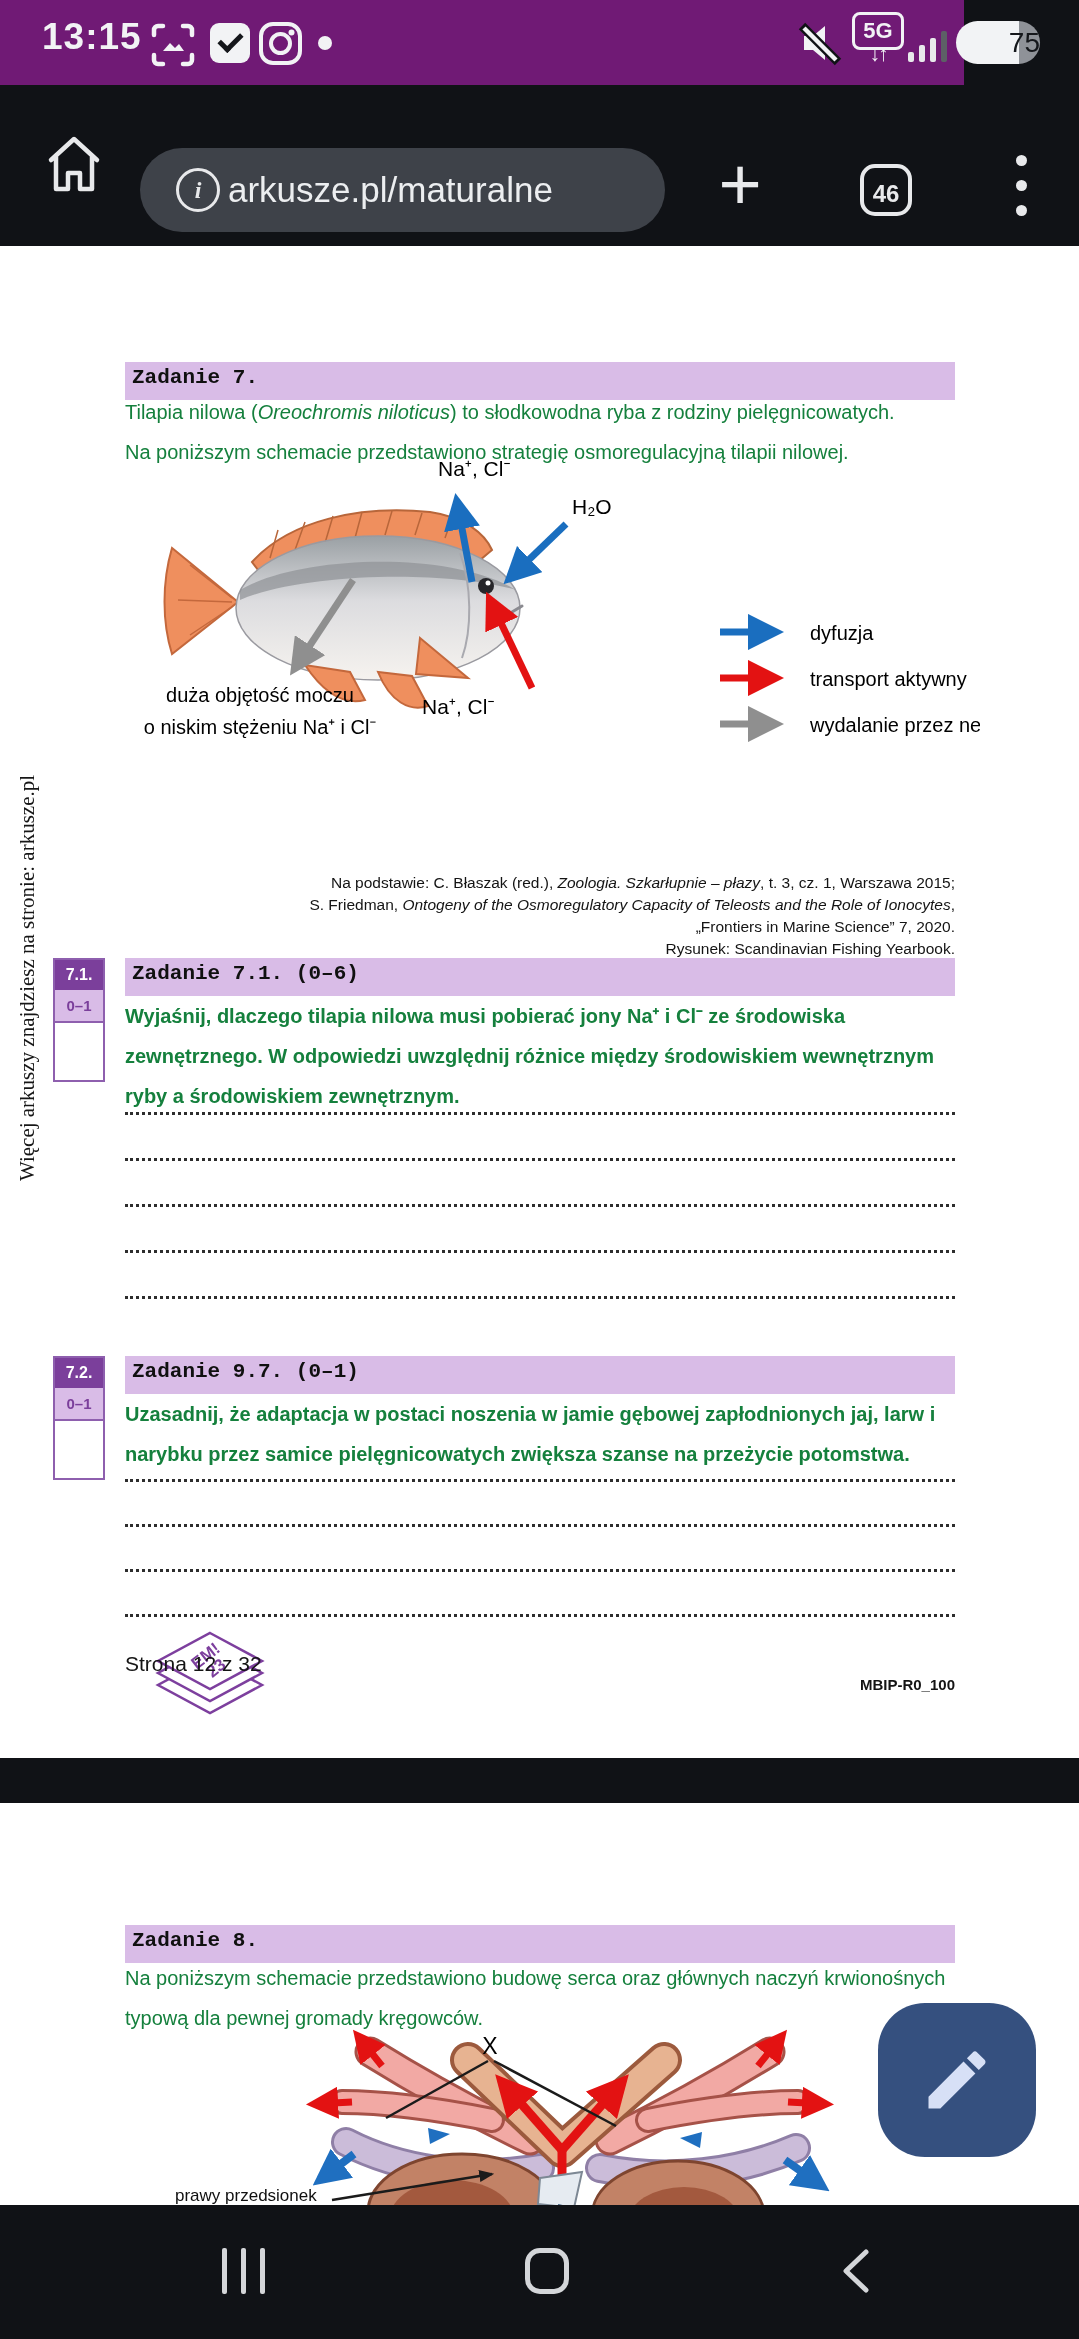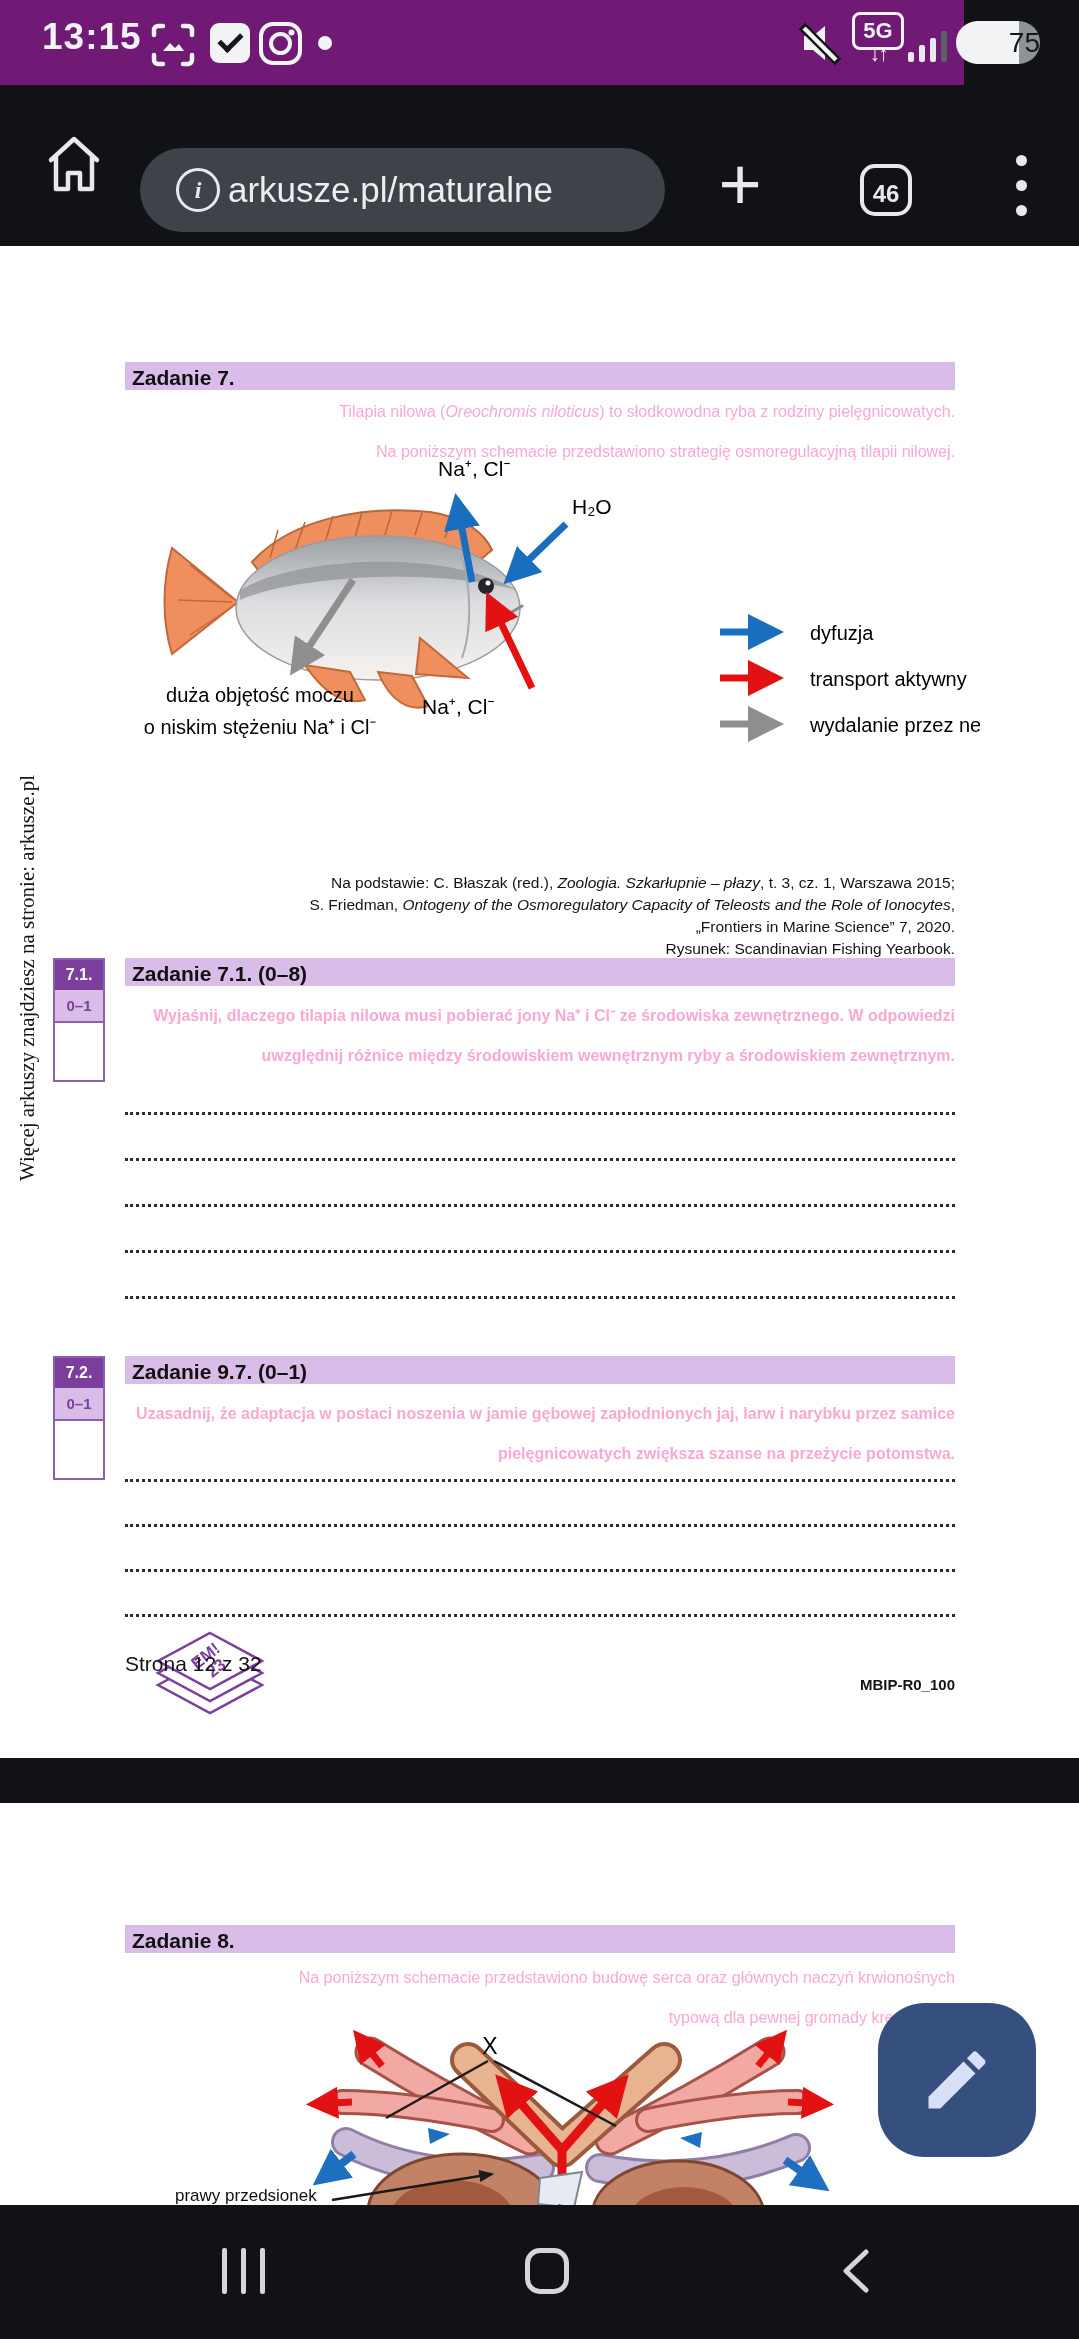--- a/index.html
+++ b/index.html
@@ -29,23 +29,23 @@
   .tabbox{position:absolute;left:860px;top:79px;width:52px;height:52px;border:4px solid #e8e9eb;border-radius:15px;
           color:#e8e9eb;font-size:24px;font-weight:bold;text-align:center;line-height:52px;box-sizing:border-box;}
   .kebab{position:absolute;left:1016px;top:70px;width:12px;height:70px;}
   .kebab i{position:absolute;left:0;width:11px;height:11px;border-radius:50%;background:#e8e9eb;}
   .toolbar-divider{position:absolute;left:0;top:240px;width:1079px;height:6px;background:#3a3f46;}
   
   .page1{position:absolute;left:0;top:246px;width:1079px;height:1512px;background:#ffffff;}
   .page2{position:absolute;left:0;top:1803px;width:1079px;height:402px;background:#ffffff;}
   .side-note{position:absolute;left:27px;top:978px;transform:translate(-50%,-50%) rotate(-90deg);white-space:nowrap;
              font-family:"Liberation Serif","DejaVu Serif",serif;font-size:21px;color:#161616;}
-  .sec-header{position:absolute;left:125px;width:830px;height:28px;background:#d9bce7;
-              font-size:21px;font-weight:bold;line-height:31px;padding-left:7px;box-sizing:border-box;color:#101010;}
-  .doc-text{position:absolute;left:125px;width:830px;font-size:16px;line-height:40px;color:#f9a8d4;text-align:right;}
+  .sec-header{position:absolute;left:125px;width:830px;height:38px;background:#d9bce7;
+              font-size:21px;font-weight:bold;line-height:31px;padding-left:7px;box-sizing:border-box;color:#101010;font-family:Liberation Mono, monospace;}
+  .doc-text{position:absolute;left:125px;width:830px;font-size:20px;line-height:40px;color:#15803d;}
   .bold{font-weight:bold;}
   .ital{font-style:italic;}
   .sources{position:absolute;left:125px;width:830px;text-align:right;font-size:15.5px;line-height:22px;color:#141414;}
   .ans-line{position:absolute;left:125px;width:830px;height:0;border-bottom:3px dotted #2d2d2d;}
   .margin-box{position:absolute;left:53px;width:52px;border:2px solid #8e5fae;background:#fff;box-sizing:border-box;}
   .mb-num{height:30px;background:#7b3f9b;color:#fff;font-size:16px;font-weight:bold;text-align:center;line-height:30px;}
   .mb-score{height:31px;background:#d9bce7;color:#7b3f9b;font-size:15px;font-weight:bold;text-align:center;line-height:31px;border-bottom:2px solid #8e5fae;}
   .page-label{position:absolute;left:125px;top:1652px;width:830px;text-align:left;font-size:21px;color:#141414;}
   .code-label{position:absolute;left:655px;top:1676px;width:300px;text-align:right;font-size:15px;font-weight:bold;color:#141414;}
   
@@ -187,21 +187,21 @@
     <div><span>Na podstawie: C. Błaszak (red.), </span><span class="ital">Zoologia. Szkarłupnie – płazy</span><span>, t. 3, cz. 1, Warszawa 2015;</span></div>
     <div><span>S. Friedman, </span><span class="ital">Ontogeny of the Osmoregulatory Capacity of Teleosts and the Role of Ionocytes</span><span>,</span></div>
     <div>„Frontiers in Marine Science” 7, 2020.</div>
     <div>Rysunek: Scandinavian Fishing Yearbook.</div>
   </div>
 
   <div class="margin-box" style="top:958px;height:124px;">
     <div class="mb-num">7.1.</div>
     <div class="mb-score">0–1</div>
   </div>
-  <div class="sec-header" style="top:958px;">Zadanie 7.1. (0–8)</div>
+  <div class="sec-header" style="top:958px;">Zadanie 7.1. (0–6)</div>
   <div class="doc-text bold" style="top:996px;line-height:40px;">Wyjaśnij, dlaczego tilapia nilowa musi pobierać jony Na⁺ i Cl⁻ ze środowiska zewnętrznego. W odpowiedzi uwzględnij różnice między środowiskiem wewnętrznym ryby a środowiskiem zewnętrznym.</div>
   <div class="ans-line" style="top:1112px;"></div>
   <div class="ans-line" style="top:1158px;"></div>
   <div class="ans-line" style="top:1204px;"></div>
   <div class="ans-line" style="top:1250px;"></div>
   <div class="ans-line" style="top:1296px;"></div>
 
   <div class="margin-box" style="top:1356px;height:124px;">
     <div class="mb-num">7.2.</div>
     <div class="mb-score">0–1</div>

